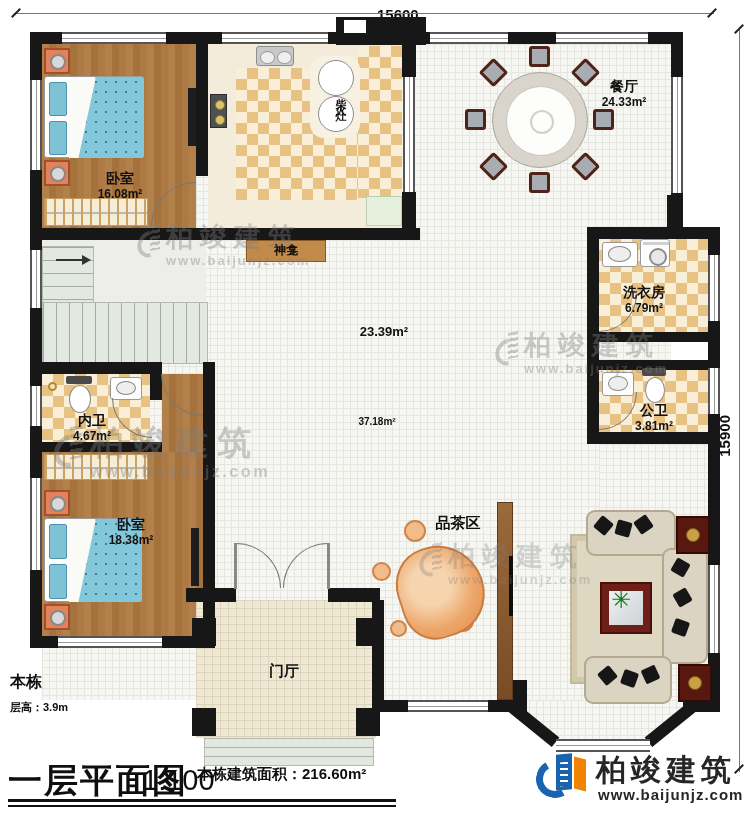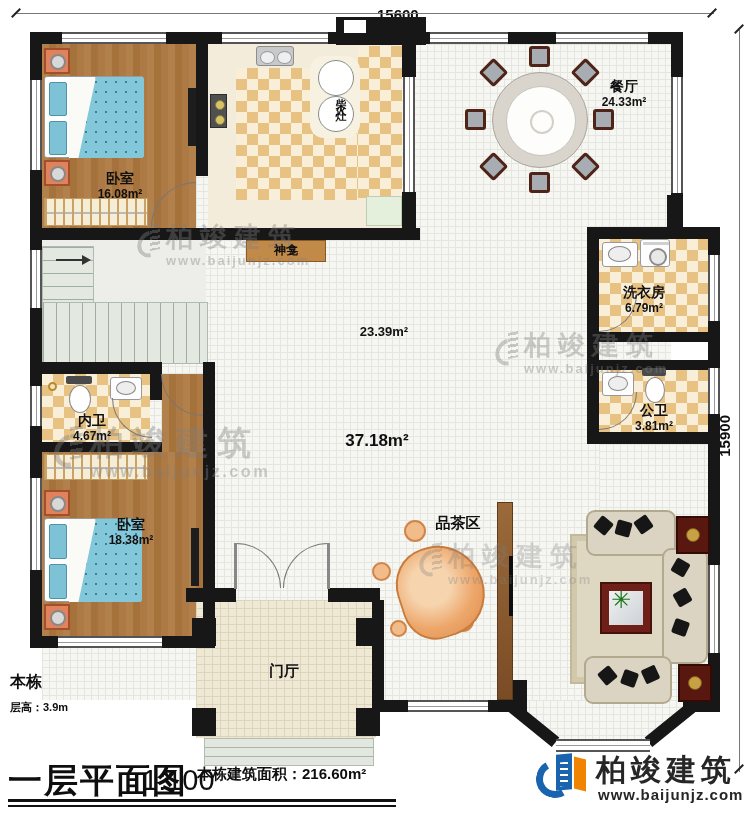--- a/index.html
+++ b/index.html
@@ -270,21 +270,21 @@
 
   <div class="lbl" style="left:80px;top:170px;width:80px;">
     <div class="room-name">卧室</div>
     <div class="room-area">16.08m²</div>
   </div>
   <div class="lbl" style="left:584px;top:78px;width:80px;">
     <div class="room-name">餐厅</div>
     <div class="room-area">24.33m²</div>
   </div>
   <div class="lbl" style="left:344px;top:304px;width:80px;font-size:13px;margin-top:20px;">23.39m²</div>
-  <div class="lbl" style="left:337px;top:431px;width:80px;font-size:17px;">37.18m²</div>
+  <div class="lbl" style="left:337px;top:416px;width:80px;font-size:10px;">37.18m²</div>
   <div class="lbl" style="left:604px;top:284px;width:80px;">
     <div class="room-name">洗衣房</div>
     <div class="room-area">6.79m²</div>
   </div>
   <div class="lbl" style="left:52px;top:412px;width:80px;">
     <div class="room-name">内卫</div>
     <div class="room-area">4.67m²</div>
   </div>
   <div class="lbl" style="left:614px;top:402px;width:80px;">
     <div class="room-name">公卫</div>

